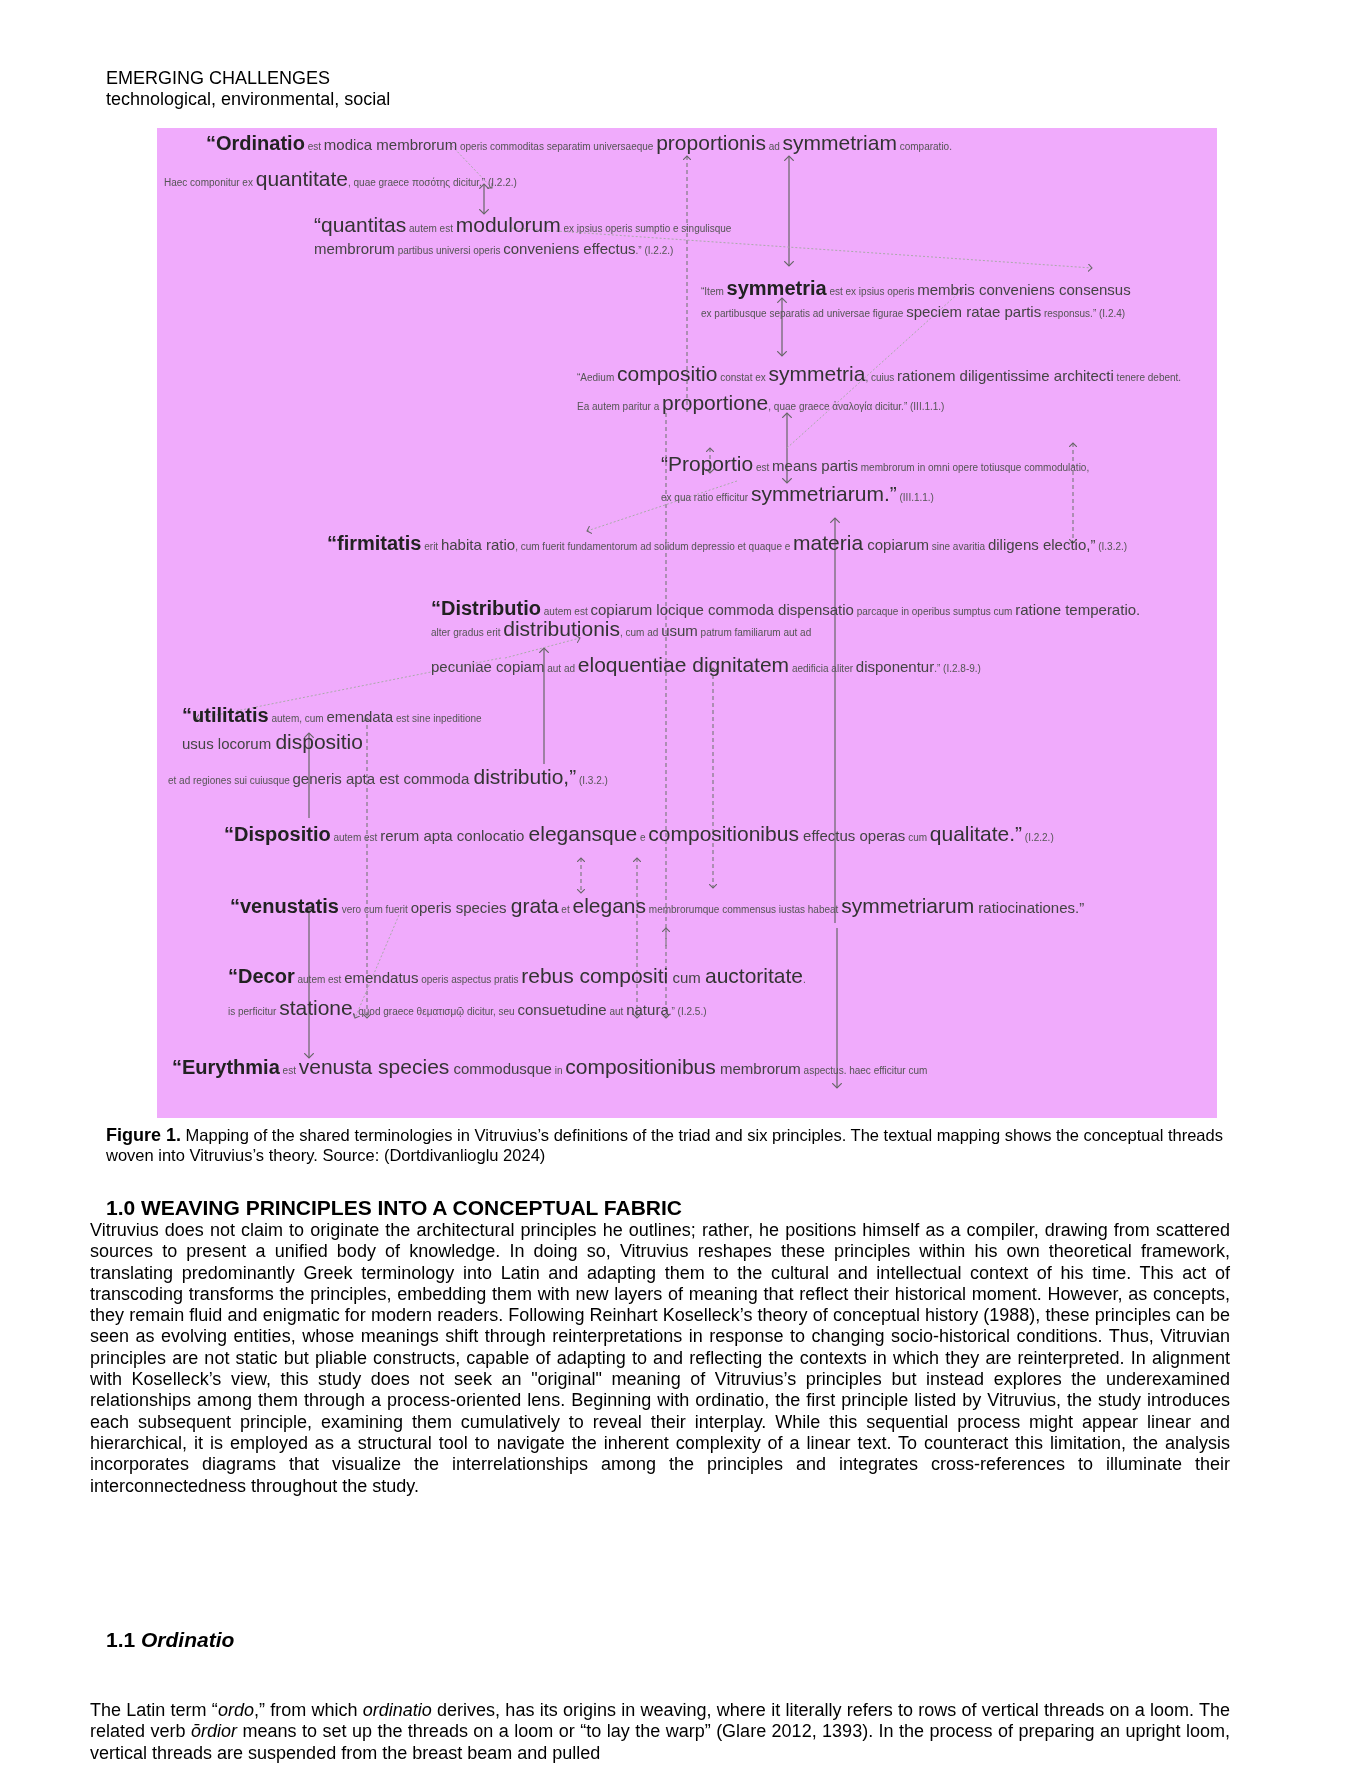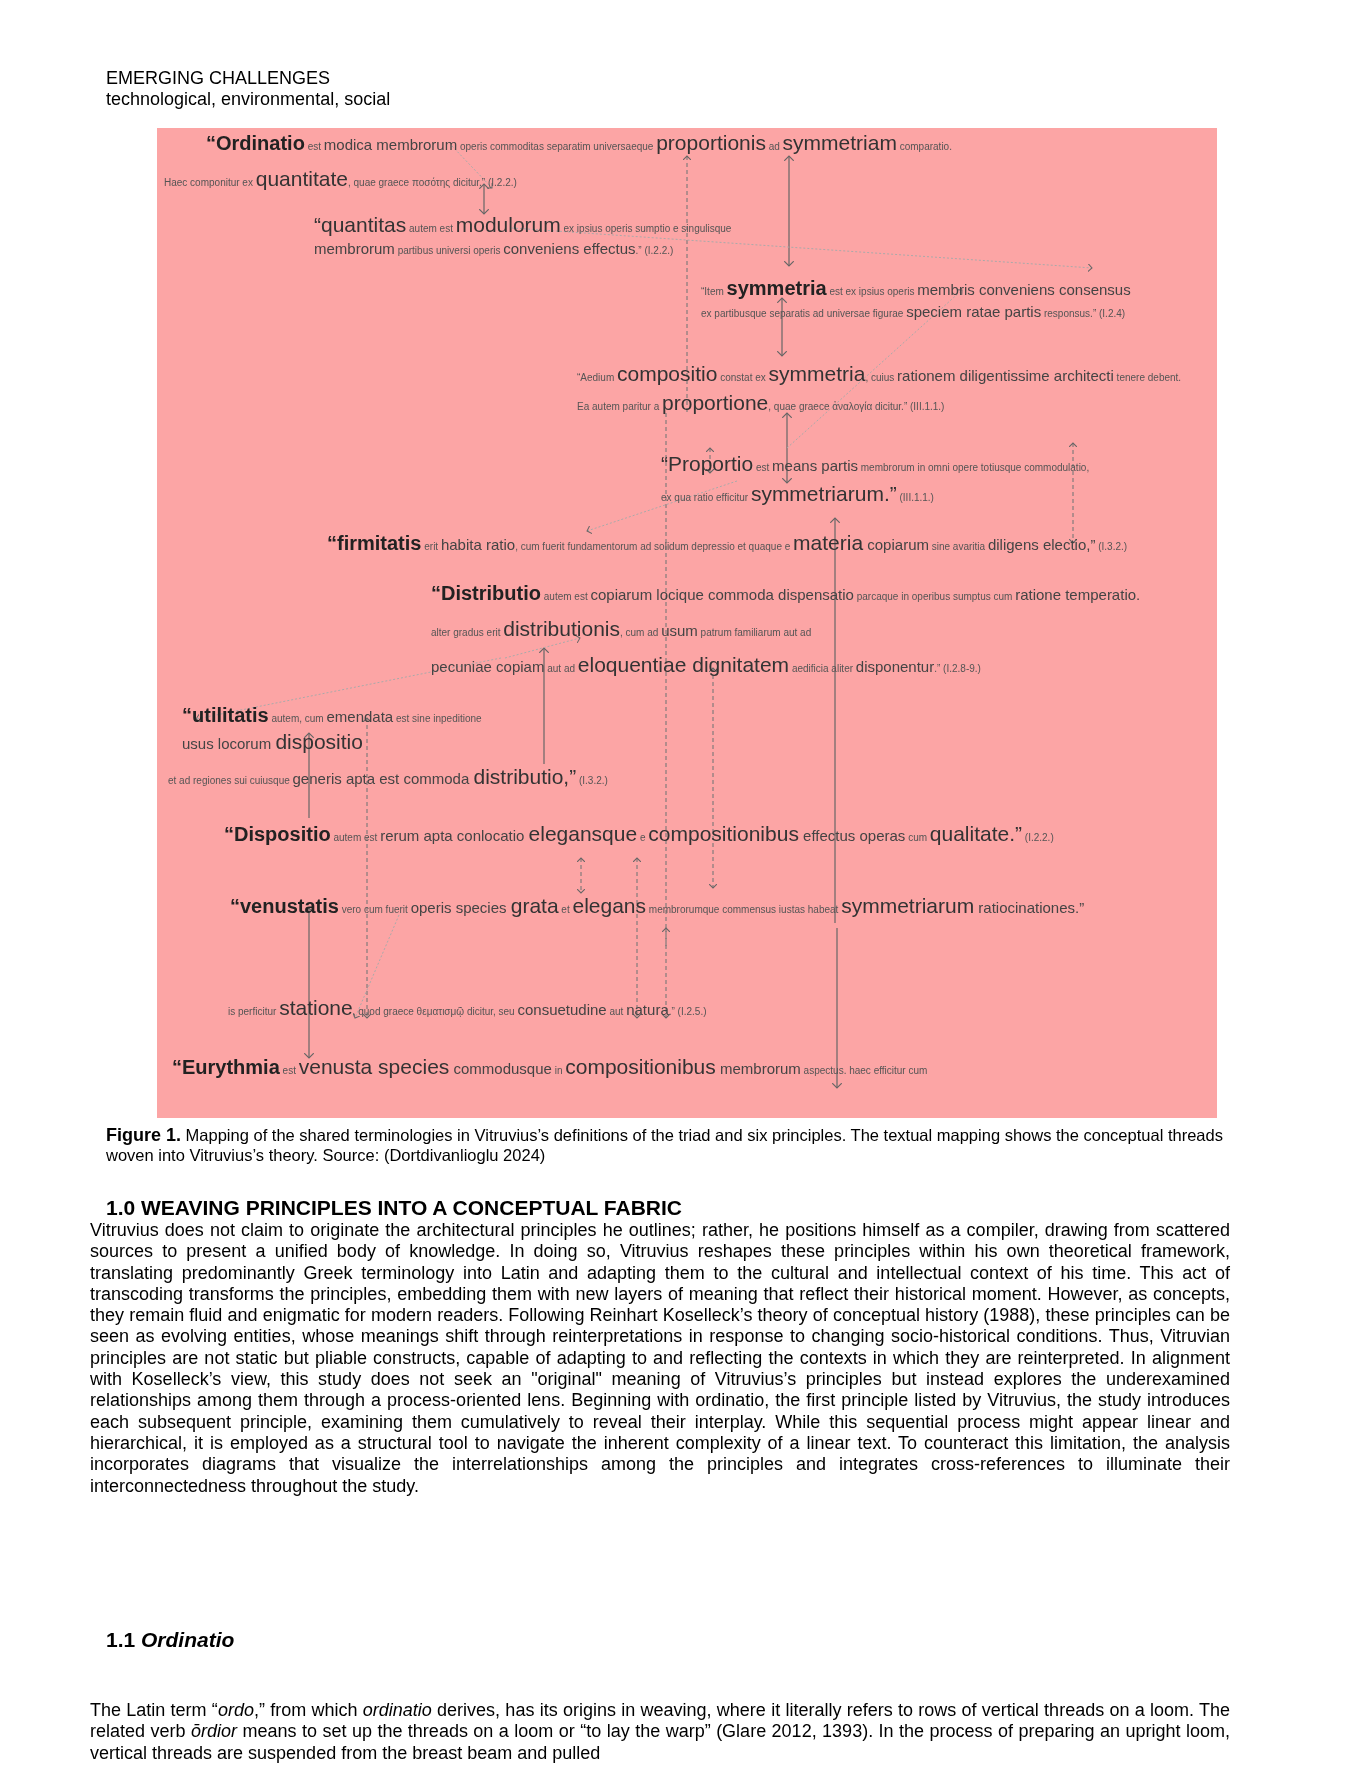--- a/index.html
+++ b/index.html
@@ -1,18 +1,18 @@
 <!DOCTYPE html>
 <html><head>
 <meta charset="utf-8">
 <style>
   html,body{margin:0;padding:0;background:#fff;}
   body{width:1350px;height:1792px;position:relative;overflow:hidden;font-family:"Liberation Sans",sans-serif;color:#000;}
   .running-head{position:absolute;left:106px;top:68px;font-size:18px;line-height:21px;}
-  .figure{position:absolute;left:157px;top:128px;width:1060px;height:990px;background:#fca5a5;}
+  .figure{position:absolute;left:157px;top:128px;width:1060px;height:990px;background:#f0abfc;}
   .fl{position:absolute;white-space:nowrap;color:#3a3a3a;line-height:1;}
   .fl .s{font-size:10px;color:#555;}
   .fl .m{font-size:15px;color:#444;}
   .fl .b{font-size:21px;color:#333;}
   .fl .h{font-size:20px;font-weight:bold;color:#222;}
   .fl .r{font-size:10px;color:#555;margin-top:8px;}
   svg.links{position:absolute;left:0;top:0;width:1060px;height:990px;}
   .caption{position:absolute;left:106px;top:1125px;width:1140px;font-size:16.5px;line-height:20px;}
   .caption b{font-size:18px;}
   .h1{position:absolute;left:106px;top:1196px;font-size:21px;font-weight:bold;}
@@ -73,28 +73,29 @@
   <div class="fl" style="left:7px;top:40px"><span class="s">Haec componitur ex </span><span class="b">quantitate</span><span class="s">, quae graece ποσότης dicitur.” (I.2.2.)</span></div>
   <div class="fl" style="left:157px;top:86px"><span class="b">“quantitas</span><span class="s"> autem est </span><span class="b">modulorum</span><span class="s"> ex ipsius operis sumptio e singulisque</span></div>
   <div class="fl" style="left:157px;top:113px"><span class="m">membrorum</span><span class="s"> partibus universi operis </span><span class="m">conveniens effectus</span><span class="s">.” (I.2.2.)</span></div>
   <div class="fl" style="left:544px;top:150px"><span class="s">“Item </span><span class="h">symmetria</span><span class="s"> est ex ipsius operis </span><span class="m">membris conveniens consensus</span></div>
   <div class="fl" style="left:544px;top:176px"><span class="s">ex partibusque separatis ad universae figurae </span><span class="m">speciem ratae partis</span><span class="s"> responsus.” (I.2.4)</span></div>
   <div class="fl" style="left:420px;top:235px"><span class="s">“Aedium </span><span class="b">compositio</span><span class="s"> constat ex </span><span class="b">symmetria</span><span class="s">, cuius </span><span class="m">rationem diligentissime architecti</span><span class="s"> tenere debent.</span></div>
   <div class="fl" style="left:420px;top:264px"><span class="s">Ea autem paritur a </span><span class="b">proportione</span><span class="s">, quae graece ἀναλογία dicitur.” (III.1.1.)</span></div>
   <div class="fl" style="left:504px;top:325px"><span class="b">“Proportio</span><span class="s"> est </span><span class="m">means partis</span><span class="s"> membrorum in omni opere totiusque commodulatio,</span></div>
   <div class="fl" style="left:504px;top:355px"><span class="s">ex qua ratio efficitur </span><span class="b">symmetriarum.”</span><span class="r"> (III.1.1.)</span></div>
   <div class="fl" style="left:170px;top:404px"><span class="h">“firmitatis</span><span class="s"> erit </span><span class="m">habita ratio</span><span class="s">, cum fuerit fundamentorum ad solidum depressio et quaque e </span><span class="b">materia</span><span class="m"> copiarum</span><span class="s"> sine avaritia </span><span class="m">diligens electio,”</span><span class="r"> (I.3.2.)</span></div>
-  <div class="fl" style="left:274px;top:455px"><span class="h">“Distributio</span><span class="s"> autem est </span><span class="m">copiarum locique commoda dispensatio</span><span class="s"> parcaque in operibus sumptus cum </span><span class="m">ratione temperatio.</span></div>
+  <div class="fl" style="left:274px;top:470px"><span class="h">“Distributio</span><span class="s"> autem est </span><span class="m">copiarum locique commoda dispensatio</span><span class="s"> parcaque in operibus sumptus cum </span><span class="m">ratione temperatio.</span></div>
   <div class="fl" style="left:274px;top:490px"><span class="s">alter gradus erit </span><span class="b">distributionis</span><span class="s">, cum ad </span><span class="m">usum</span><span class="s"> patrum familiarum aut ad</span></div>
   <div class="fl" style="left:274px;top:526px"><span class="m">pecuniae copiam</span><span class="s"> aut ad </span><span class="b">eloquentiae dignitatem</span><span class="s"> aedificia aliter </span><span class="m">disponentur</span><span class="r">.” (I.2.8-9.)</span></div>
   <div class="fl" style="left:25px;top:577px"><span class="h">“utilitatis</span><span class="s"> autem, cum </span><span class="m">emendata</span><span class="s"> est sine inpeditione</span></div>
   <div class="fl" style="left:25px;top:603px"><span class="m">usus locorum </span><span class="b">dispositio</span></div>
   <div class="fl" style="left:11px;top:638px"><span class="s">et ad regiones sui cuiusque </span><span class="m">generis apta est commoda </span><span class="b">distributio,”</span><span class="r"> (I.3.2.)</span></div>
   <div class="fl" style="left:67px;top:695px"><span class="h">“Dispositio</span><span class="s"> autem est </span><span class="m">rerum apta conlocatio </span><span class="b">elegansque</span><span class="s"> e </span><span class="b">compositionibus</span><span class="m"> effectus operas</span><span class="s"> cum </span><span class="b">qualitate.”</span><span class="r"> (I.2.2.)</span></div>
   <div class="fl" style="left:73px;top:767px"><span class="h">“venustatis</span><span class="s"> vero cum fuerit </span><span class="m">operis species </span><span class="b">grata</span><span class="s"> et </span><span class="b">elegans</span><span class="s"> membrorumque commensus iustas habeat </span><span class="b">symmetriarum</span><span class="m"> ratiocinationes.”</span></div>
+  <div class="fl" style="left:71px;top:837px"><span class="h">“Decor</span><span class="s"> autem est </span><span class="m">emendatus</span><span class="s"> operis aspectus pratis </span><span class="b">rebus compositi</span><span class="m"> cum </span><span class="b">auctoritate</span><span class="s">.</span></div>
   <div class="fl" style="left:71px;top:869px"><span class="s">is perficitur </span><span class="b">statione</span><span class="s">, quod graece θεματισμῷ dicitur, seu </span><span class="m">consuetudine</span><span class="s"> aut </span><span class="m">natura</span><span class="r">.” (I.2.5.)</span></div>
   <div class="fl" style="left:15px;top:928px"><span class="h">“Eurythmia</span><span class="s"> est </span><span class="b">venusta species</span><span class="m"> commodusque</span><span class="s"> in </span><span class="b">compositionibus</span><span class="m"> membrorum</span><span class="s"> aspectus. haec efficitur cum</span></div>
 </div>
 
 <div class="caption">
   <b>Figure 1.</b><span> Mapping of the shared terminologies in Vitruvius’s definitions of the triad and six principles. The textual mapping shows the conceptual threads woven into Vitruvius’s theory. Source: (Dortdivanlioglu 2024)</span>
 </div>
 
 <div class="h1">1.0 WEAVING PRINCIPLES INTO A CONCEPTUAL FABRIC</div>
 <div class="para p1">Vitruvius does not claim to originate the architectural principles he outlines; rather, he positions himself as a compiler, drawing from scattered sources to present a unified body of knowledge. In doing so, Vitruvius reshapes these principles within his own theoretical framework, translating predominantly Greek terminology into Latin and adapting them to the cultural and intellectual context of his time. This act of transcoding transforms the principles, embedding them with new layers of meaning that reflect their historical moment. However, as concepts, they remain fluid and enigmatic for modern readers. Following Reinhart Koselleck’s theory of conceptual history (1988), these principles can be seen as evolving entities, whose meanings shift through reinterpretations in response to changing socio-historical conditions. Thus, Vitruvian principles are not static but pliable constructs, capable of adapting to and reflecting the contexts in which they are reinterpreted. In alignment with Koselleck’s view, this study does not seek an "original" meaning of Vitruvius’s principles but instead explores the underexamined relationships among them through a process-oriented lens. Beginning with ordinatio, the first principle listed by Vitruvius, the study introduces each subsequent principle, examining them cumulatively to reveal their interplay. While this sequential process might appear linear and hierarchical, it is employed as a structural tool to navigate the inherent complexity of a linear text. To counteract this limitation, the analysis incorporates diagrams that visualize the interrelationships among the principles and integrates cross-references to illuminate their interconnectedness throughout the study.</div>

